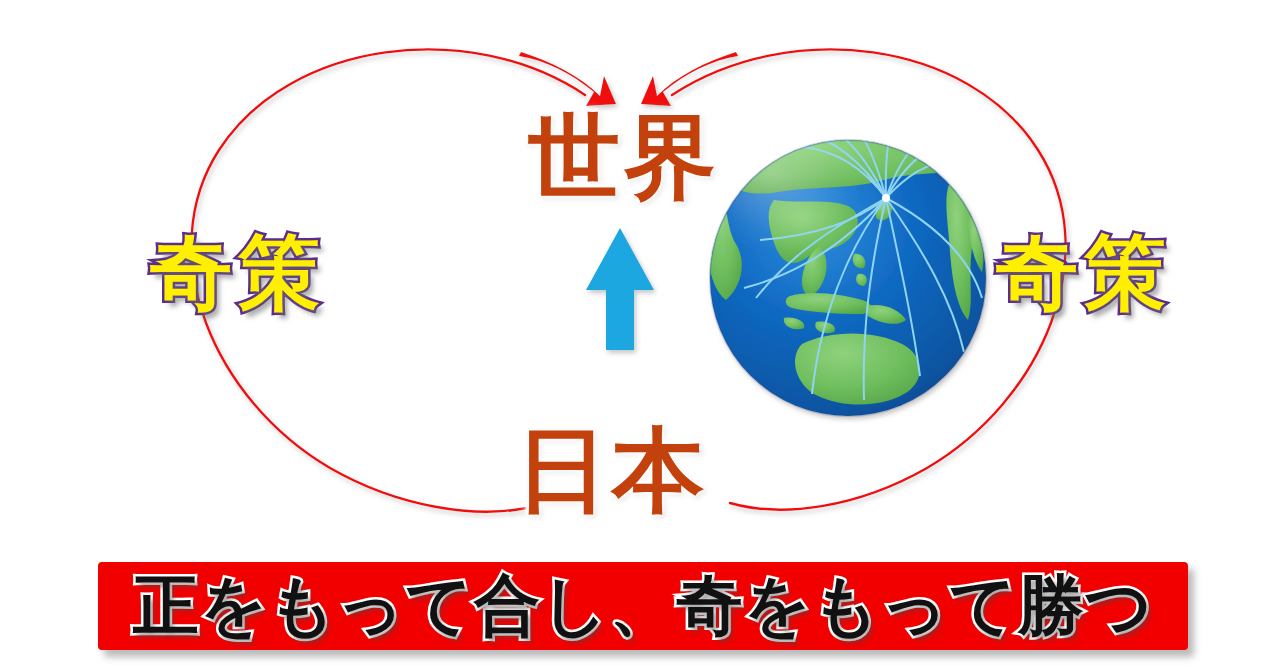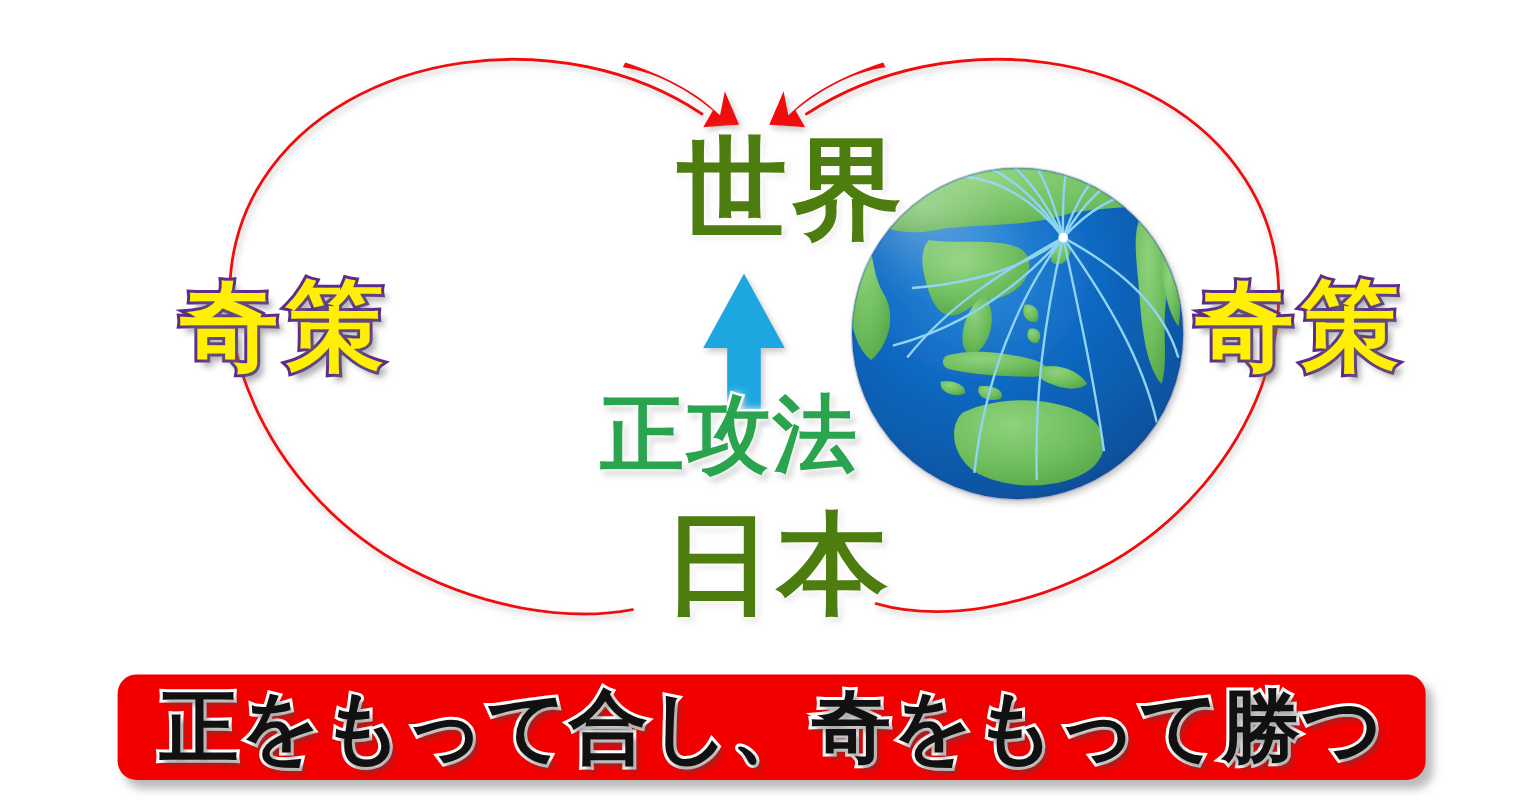--- a/index.html
+++ b/index.html
@@ -37,28 +37,27 @@
     position: absolute;
     white-space: nowrap;
     line-height: 1;
     font-weight: 700;
     font-family: "DejaVu Sans", "Liberation Sans", sans-serif;
     user-select: none;
   }
 
   
   .cyan-word {
-    color: #4d7c0f;
+    color: #c2410c;
     font-size: 92px;
     letter-spacing: 4px;
     text-shadow:
        0 0 2px #fff,  0 0 4px #fff,  0 0 6px #fff,  0 0 9px #fff,
        0 0 12px #fff, 2px 2px 5px rgba(150,150,150,.55),
       -3px 0 2px #fff, 3px 0 2px #fff, 0 -3px 2px #fff, 0 3px 2px #fff;
-    margin-left: 36px;
   }
   #word-sekai { left: 528px; top: 112px; }
   #word-nihon { left: 516px; top: 425px; }
 
   
   #word-seikouhou {
     left: 500px;
     top: 327px;
     color: #2aa44f;
     font-size: 70px;
@@ -84,21 +83,21 @@
   #word-kisaku-right { left: 968px; top: 232px; }
 
   
   #banner {
     position: absolute;
     left: 98px;
     top: 562px;
     width: 1090px;
     height: 88px;
     background: #f20000;
-    border-radius: 16px;
+    border-radius: 4px;
     box-shadow: 6px 7px 7px rgba(120,120,120,.5);
     display: flex;
     align-items: center;
     justify-content: center;
   }
   #banner-text {
     position: static;
     color: #111111;
     font-size: 66px;
     letter-spacing: 1px;
@@ -262,21 +261,20 @@
 
     <g filter="url(#softshadow)">
       <path d="M 620 228
                L 654 290 L 634 290 L 634 350
                L 606 350 L 606 290 L 586 290 Z" fill="#1aa7e0"></path>
     </g>
   </svg>
 
   <div class="txt cyan-word" id="word-sekai">世界</div>
 
-  <div class="txt" id="word-seikouhou">正攻法</div>
 
   <div class="txt cyan-word" id="word-nihon">日本</div>
 
   <div class="txt kisaku" id="word-kisaku-left">奇策</div>
 
   <div class="txt kisaku" id="word-kisaku-right">奇策</div>
 
   <div id="banner">
     <div class="txt" id="banner-text">正をもって合し、奇をもって勝つ</div>
   </div>

